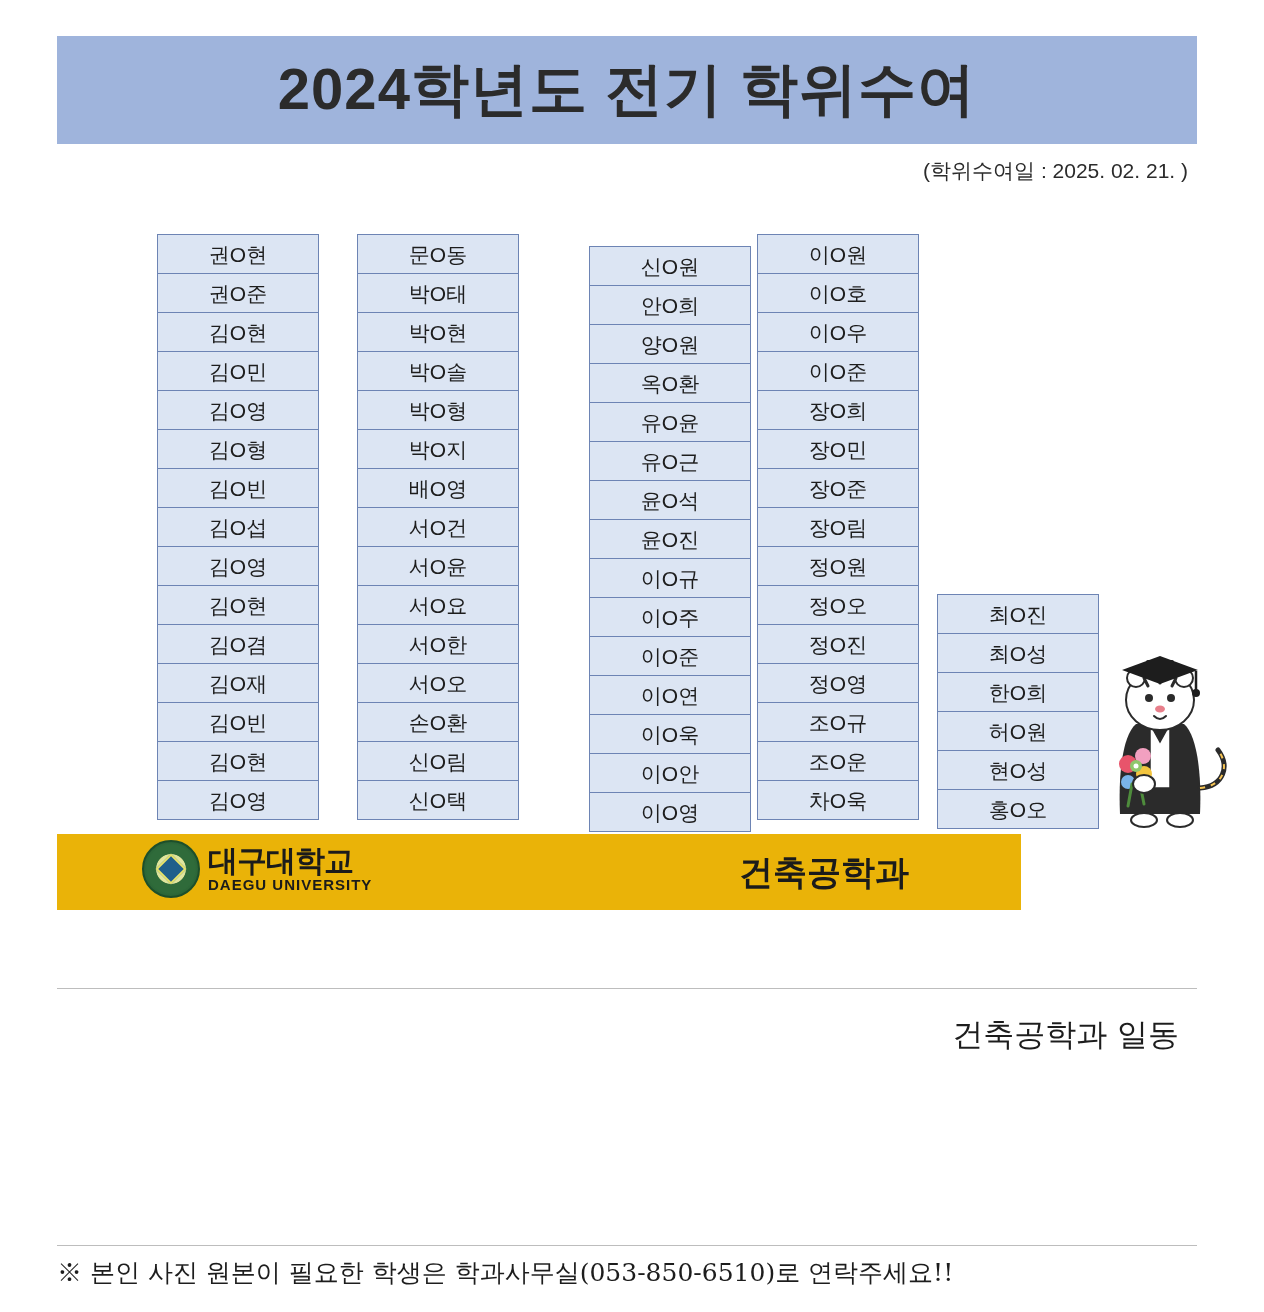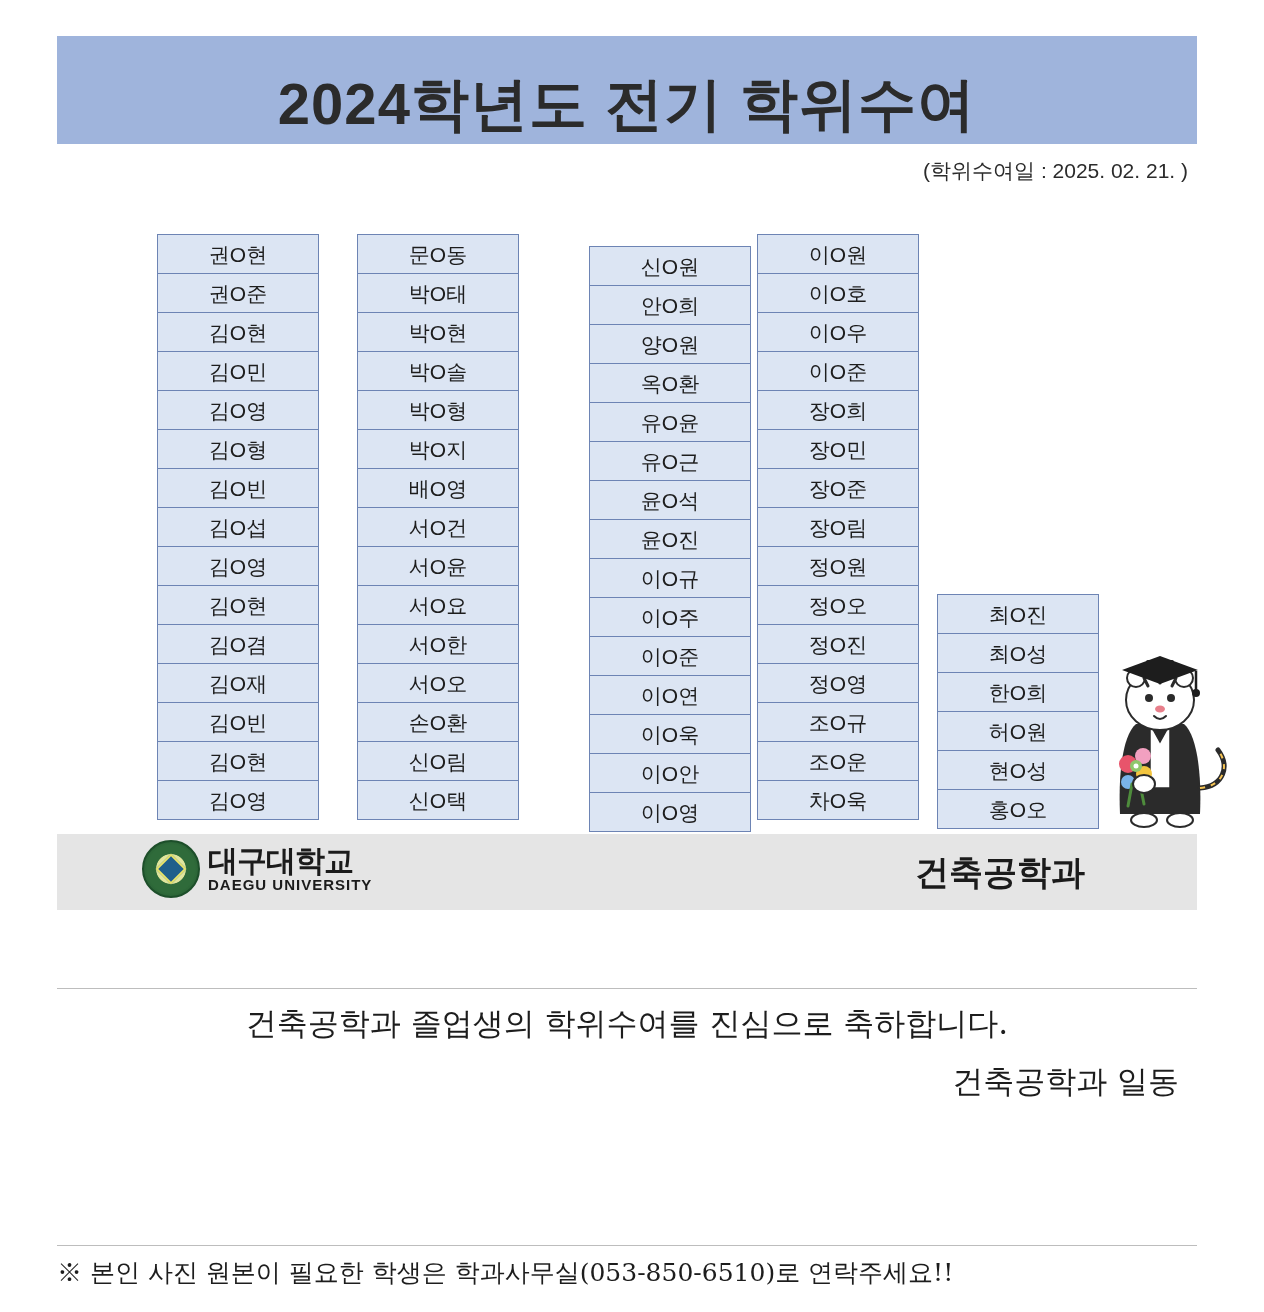--- a/index.html
+++ b/index.html
@@ -18,21 +18,21 @@
 
   
   #header-banner {
     position: absolute;
     left: 57px;
     top: 36px;
     width: 1140px;
     height: 108px;
     background: #9fb4dc;
     display: flex;
-    align-items: flex-end;
+    align-items: center;
     justify-content: center;
   }
   #header-title {
     font-size: 58px;
     font-weight: bold;
     letter-spacing: 1px;
     color: #2b2b2b;
     white-space: nowrap;
   }
   #ceremony-date {
@@ -82,23 +82,23 @@
     top: 638px;
     width: 150px;
     height: 196px;
   }
 
   
   #footer-banner {
     position: absolute;
     left: 57px;
     top: 834px;
-    width: 1140px;
+    width: 964px;
     height: 76px;
-    background: #e5e5e5;
+    background: #eab308;
   }
   #university-logo-group {
     position: absolute;
     left: 85px;
     top: 6px;
     display: flex;
     align-items: center;
     gap: 8px;
   }
   #logo-emblem {
@@ -340,17 +340,16 @@
     <div id="logo-text-block">
       <span id="logo-name-ko">대구대학교</span>
       <span id="logo-name-en">DAEGU UNIVERSITY</span>
     </div>
   </div>
   <div id="department-name">건축공학과</div>
 </div>
 
 <div id="divider-top"></div>
 <div id="message-block">
-  <div class="message-line">건축공학과 졸업생의 학위수여를 진심으로 축하합니다.</div>
   <div id="message-signature">건축공학과 일동</div>
 </div>
 <div id="divider-bottom"></div>
 <div id="notice-line">※ 본인 사진 원본이 필요한 학생은 학과사무실(053-850-6510)로 연락주세요!!</div>
 
 </body></html>

